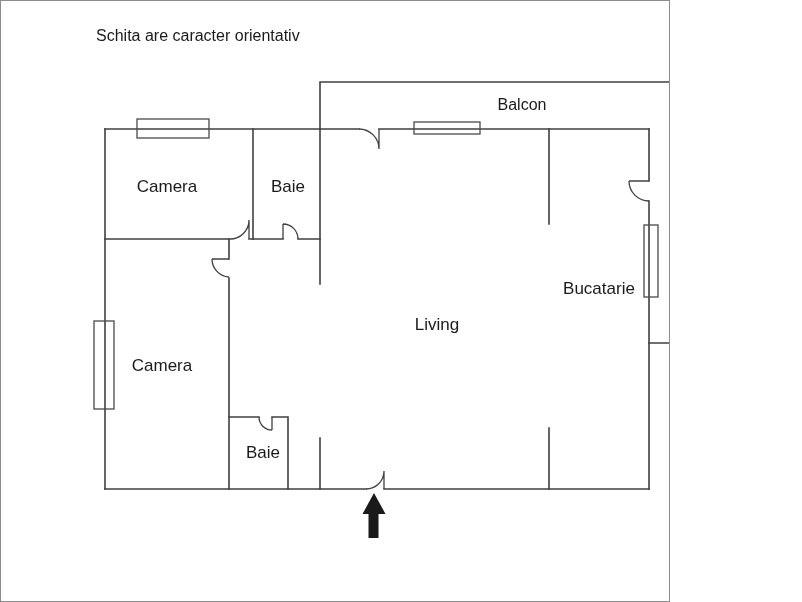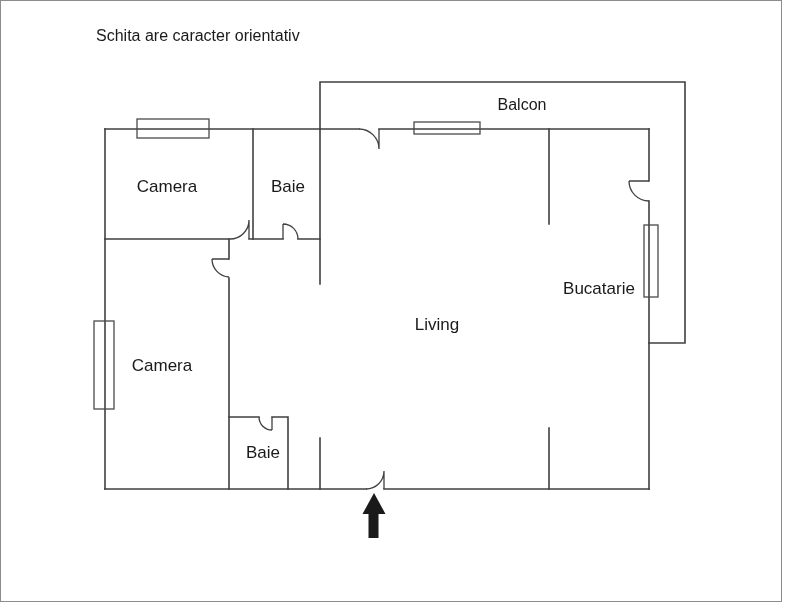--- a/index.html
+++ b/index.html
@@ -2,21 +2,21 @@
 <html><head>
 <meta charset="utf-8">
 <style>
   html, body {
     margin: 0;
     padding: 0;
     background: #ffffff;
   }
   .frame {
     position: relative;
-    width: 782px;
+    width: 670px;
     height: 602px;
     box-sizing: border-box;
     border: 1px solid #8c8c8c;
     background: #ffffff;
     overflow: hidden;
   }
   svg {
     display: block;
   }
   .wall {

